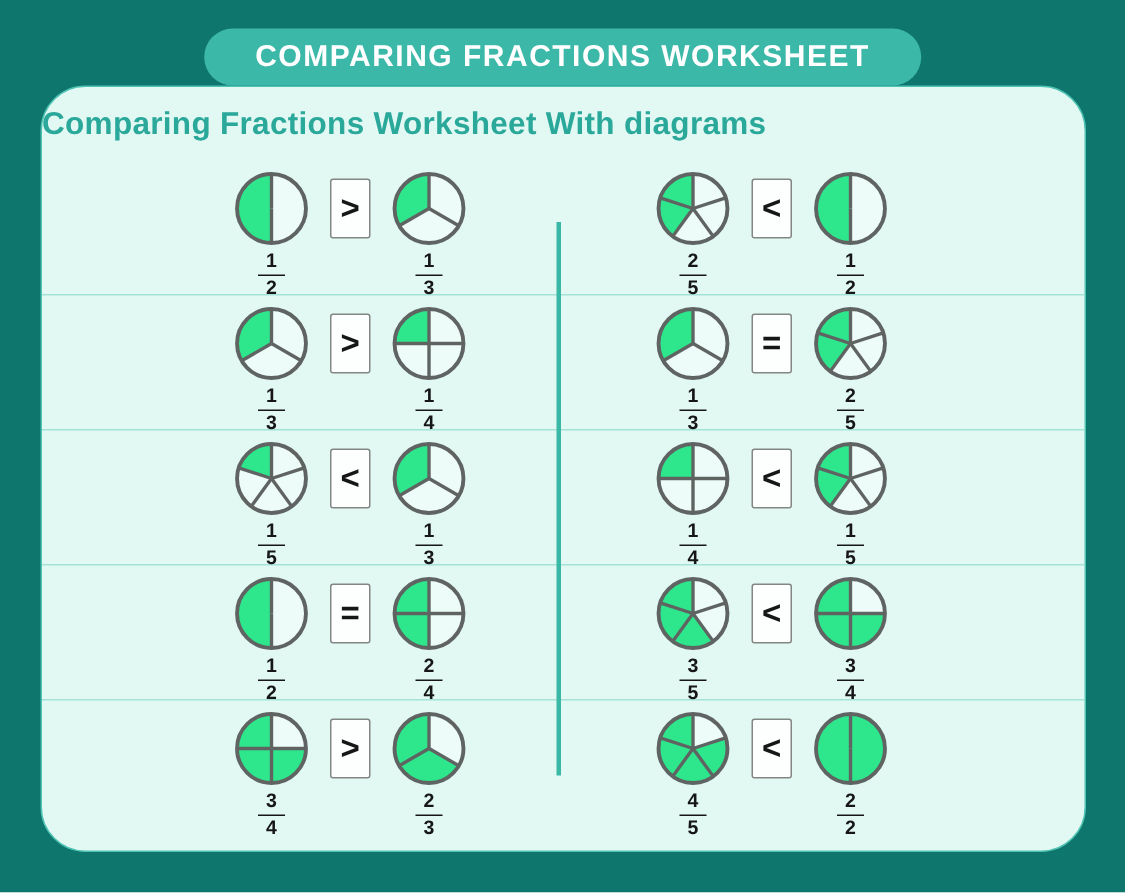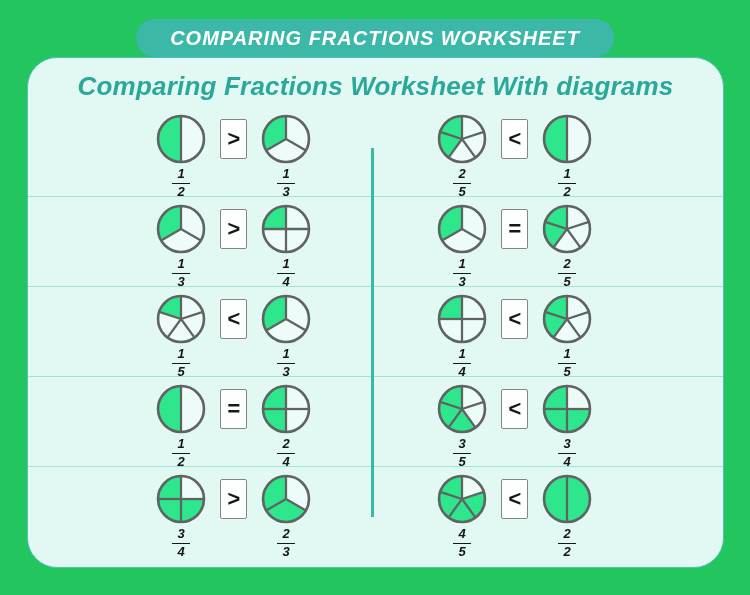--- a/index.html
+++ b/index.html
@@ -3,35 +3,35 @@
 <meta charset="utf-8">
 <style>
   :root{
     --teal:#3CB8A8; --card-bg:#E2F8F3; --card-border:#4FC3B2;
     --subtitle:#2AA89A; --green:#2EE78C; --stroke:#5F6462; --pie-bg:#EDFCF8;
     --row-div:#A3E2D7; --v-div:#38B8A5; --op-border:#828784; --ink:#161616;
   }
   *{box-sizing:border-box;}
   html,body{margin:0;padding:0;}
   body{width:750px;height:595px;background:#ffffff;font-family:"Liberation Sans",sans-serif;}
-  .page{position:relative;width:750px;height:595px;background:#22c55e;overflow:hidden;font-style:italic;}
+  .page{position:relative;width:750px;height:595px;background:#0f766e;overflow:hidden;}
   .banner{
     position:absolute;top:19px;left:50%;transform:translateX(-50%);
     height:38px;padding:0 34px;background:var(--teal);border-radius:21px;
     display:flex;align-items:center;z-index:3;white-space:nowrap;
   }
   .banner-text{color:#ffffff;font-weight:bold;font-size:20px;letter-spacing:1px;}
   .card{
     position:absolute;left:27px;top:57px;width:697px;height:511px;
     background:var(--card-bg);border:1.5px solid var(--card-border);
     border-radius:30px;overflow:hidden;
   }
   .subtitle{
-    margin-top:13px;text-align:center;color:var(--subtitle);
-    font-size:26px;font-weight:bold;letter-spacing:0.2px;
+    margin-top:13px;text-align:left;color:var(--subtitle);
+    font-size:21px;font-weight:bold;letter-spacing:0.2px;
   }
   .rows{position:absolute;left:0;right:0;top:49px;bottom:0;display:flex;flex-direction:column;}
   .row{display:flex;height:90px;border-bottom:1.5px solid var(--row-div);}
   .row:last-child{border-bottom:none;flex:1;}
   .cell{display:flex;align-items:flex-start;}
   .cell.left{width:346px;padding-left:127px;}
   .cell.right{flex:1;padding-left:62px;}
   .frac-group{display:flex;flex-direction:column;align-items:center;margin-top:6px;}
   .op-box{
     width:27px;height:40px;margin:12px 13px 0 13px;flex:0 0 auto;

